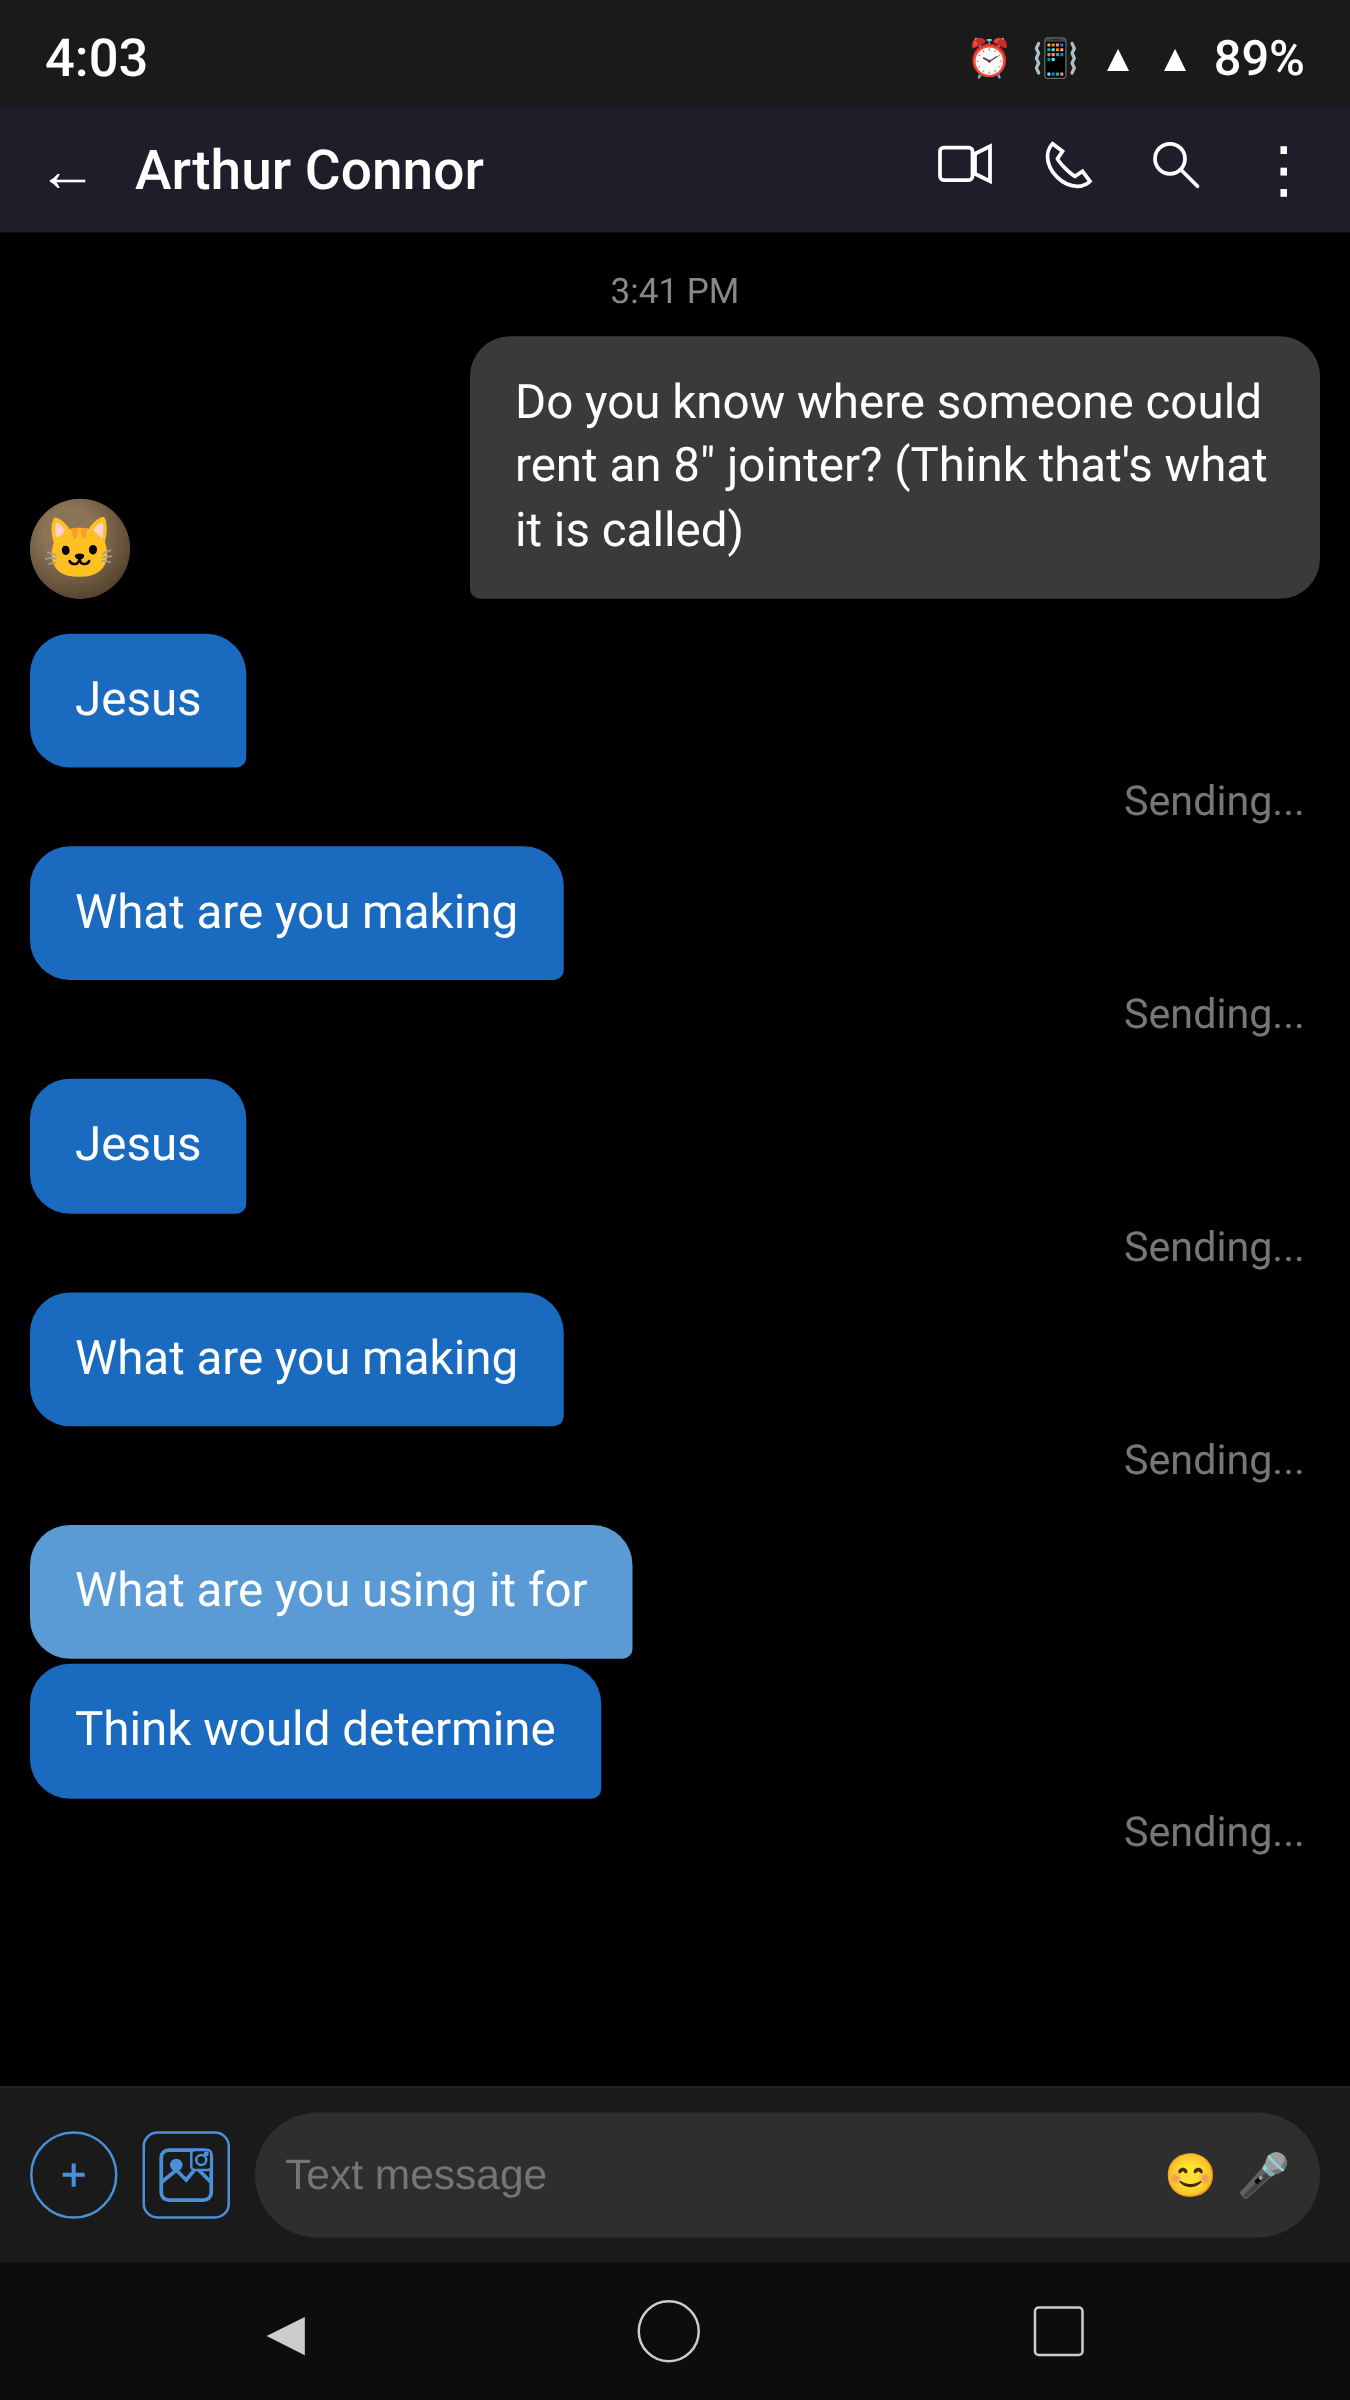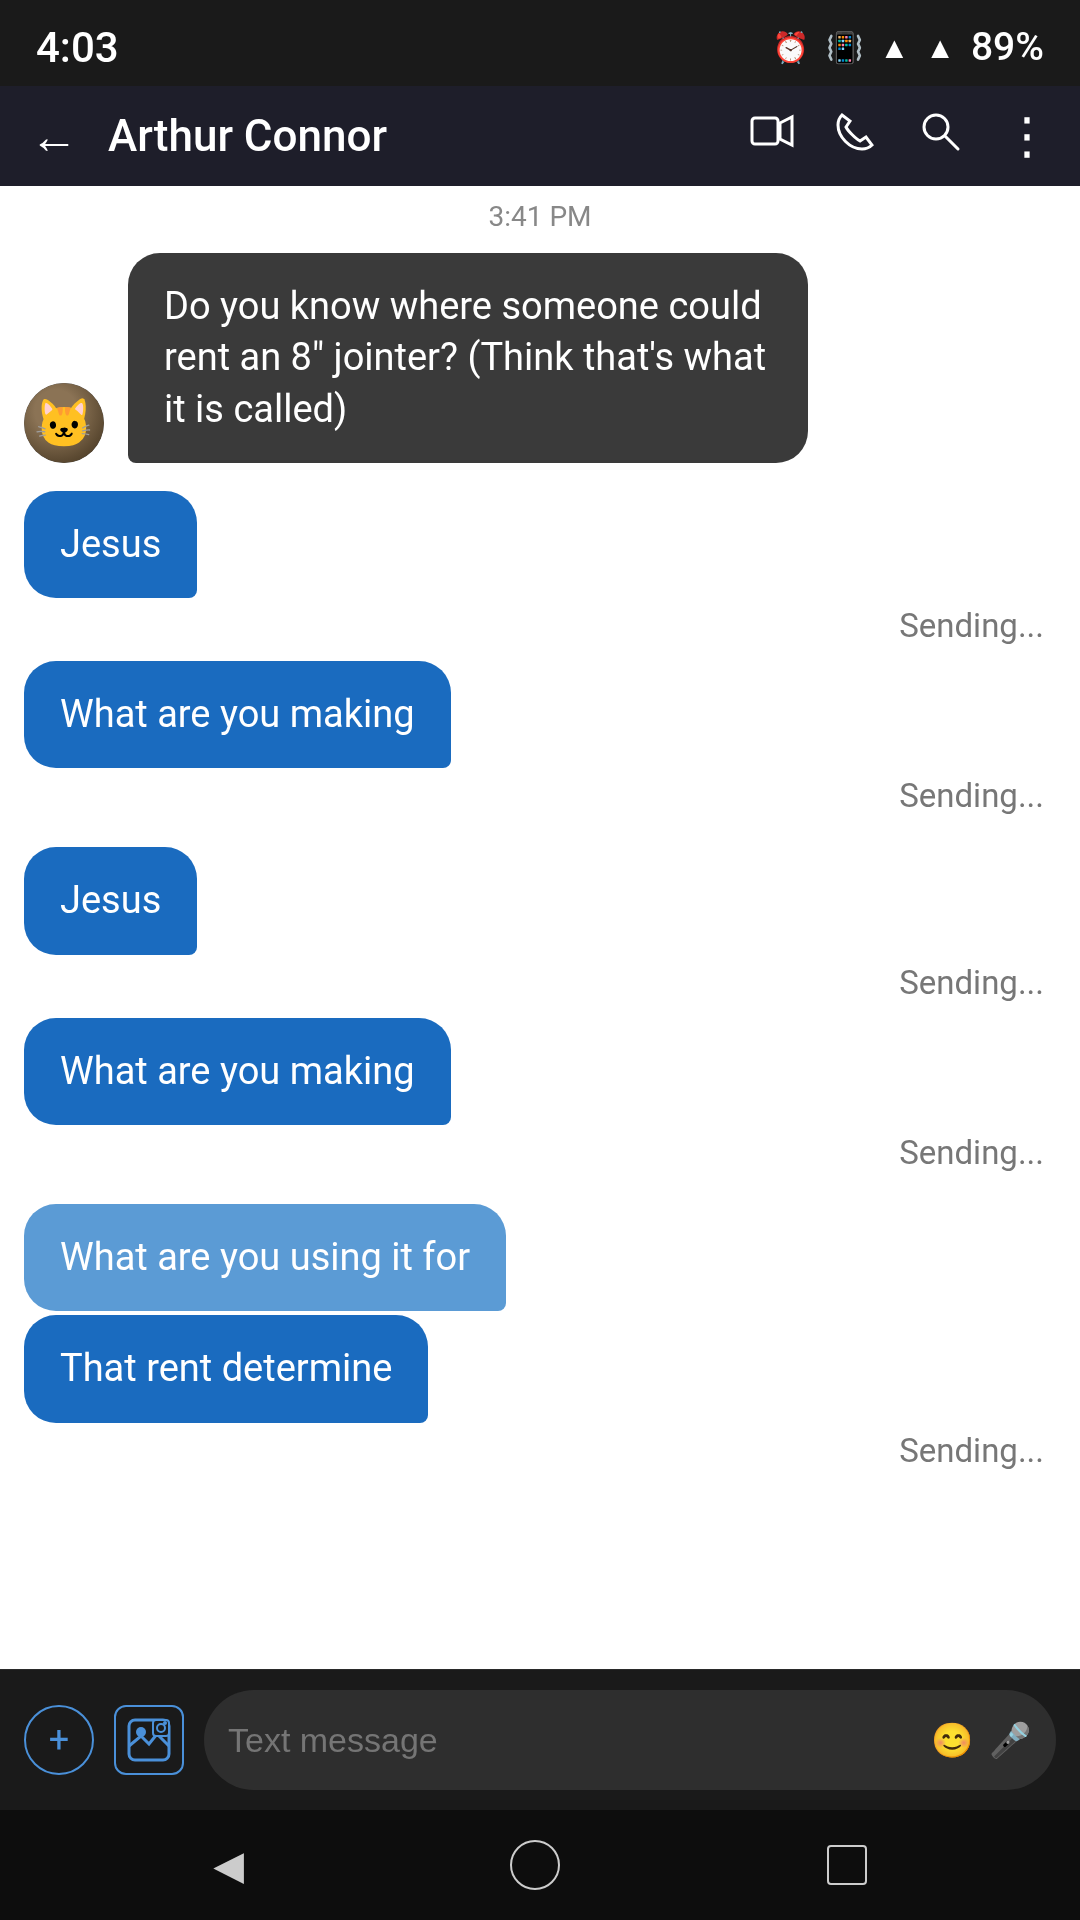--- a/index.html
+++ b/index.html
@@ -82,45 +82,45 @@
 
     .toolbar-icon {
       font-size: 40px;
       color: #ffffff;
       cursor: pointer;
     }
 
     
     .chat-area {
       flex: 1;
-      padding: 4px 24px;
+      padding: 20px 24px;
       display: flex;
       flex-direction: column;
       gap: 0;
       overflow-y: auto;
-      background-color: #ffffff;
+      background-color: #000000;
     }
 
     .timestamp {
       text-align: center;
       color: #888888;
       font-size: 28px;
       margin: 10px 0 20px 0;
     }
 
     
     .message-row {
       display: flex;
       margin-bottom: 4px;
     }
 
     .message-row.received {
-      justify-content: flex-start;
+      justify-content: space-between;
       align-items: flex-end;
-      gap: 24px;
+      gap: 0;
     }
 
     .message-row.sent {
       justify-content: flex-start;
     }
 
     .avatar {
       width: 80px;
       height: 80px;
       border-radius: 50%;
@@ -349,21 +349,21 @@
   <div class="message-row sent">
     <div class="bubble sent">What are you making</div>
   </div>
   <div class="status-text">Sending...</div>
 
   <div class="message-row sent" style="margin-top: 16px;">
     <div class="bubble sent lighter">What are you using it for</div>
   </div>
 
   <div class="message-row sent">
-    <div class="bubble sent">That rent determine</div>
+    <div class="bubble sent">Think would determine</div>
   </div>
   <div class="status-text">Sending...</div>
 
 </div>
 
 <div class="bottom-bar">
   <div class="bottom-icon-btn">
     <span>+</span>
   </div>
   <div class="bottom-icon-square">

